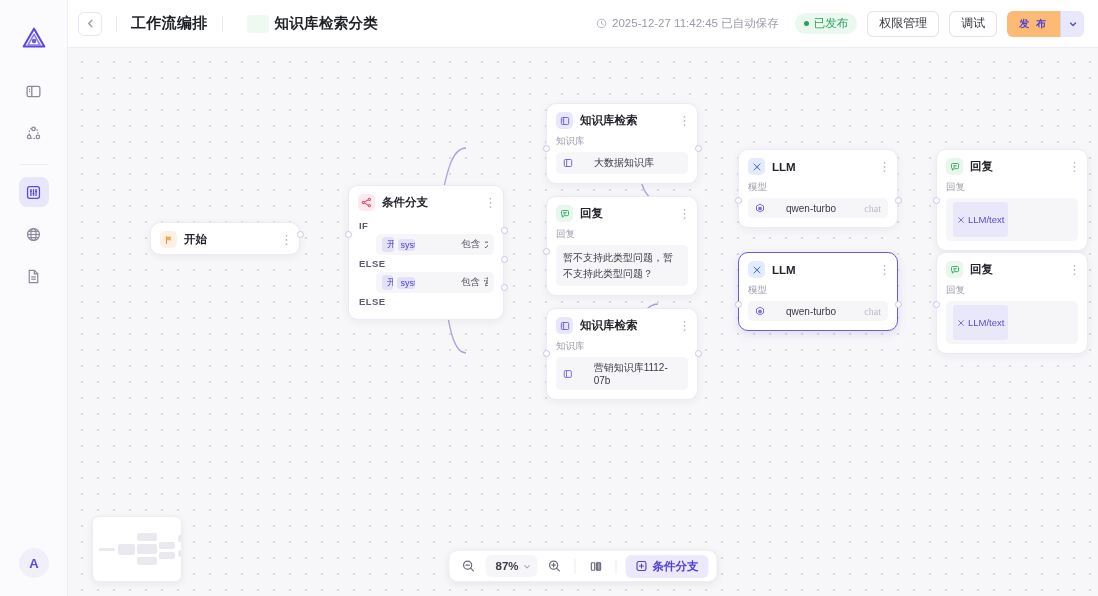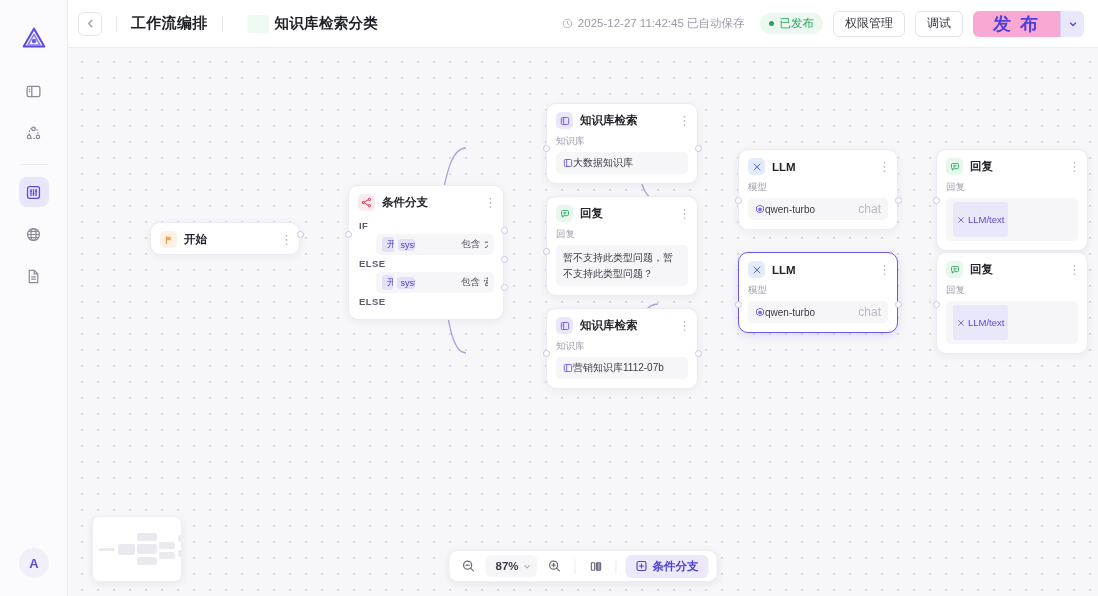--- a/index.html
+++ b/index.html
@@ -61,22 +61,22 @@
   }
   .pub-dot { width: 5px; height: 5px; border-radius: 50%; background: #2aa25d; }
   .hbtn {
     height: 26px; border: 1px solid #e3e3ea; background: #fff; border-radius: 6px;
     font-size: 12px; color: #35353f; padding: 0 11px; margin-left: 10px;
     display: flex; align-items: center; cursor: pointer; white-space: nowrap;
     font-family: inherit;
   }
   .publish-group { display: flex; margin-left: 10px; }
   .publish-main {
-    height: 26px; background: #f9a8d4; color: #4e3fd6; font-size: 18px; font-weight: 600;
-    padding: 0 20px; border-radius: 6px 0 0 6px; display: flex; align-items: center;
+    height: 26px; background: #fdba74; color: #4e3fd6; font-size: 10px; font-weight: 600;
+    padding: 0 12px; border-radius: 6px 0 0 6px; display: flex; align-items: center;
     letter-spacing: 2px; cursor: pointer;
   }
   .publish-caret {
     height: 26px; width: 24px; background: #e9e7fb; color: #4e3fd6;
     border-radius: 0 6px 6px 0; display: flex; align-items: center; justify-content: center;
     border-left: 1px solid #d7d3f5; cursor: pointer;
   }
 
   
   #canvas {
@@ -100,25 +100,25 @@
   .node-ico {
     width: 17px; height: 17px; border-radius: 5px; flex: none;
     display: flex; align-items: center; justify-content: center;
   }
   .node-title { font-size: 11.5px; font-weight: 700; color: #23242b; flex: 1; white-space: nowrap; overflow: hidden; }
   .node-dots { color: #b4b4c2; font-size: 13px; line-height: 8px; letter-spacing: 0; width: 10px; text-align: center; cursor: pointer;}
   .node-body { padding: 0 9px 9px 9px; }
   .field-label { font-size: 9.5px; color: #9b9bab; margin-bottom: 4px; }
   .field-box {
     background: #f6f6f9; border-radius: 5px; padding: 4px 7px;
-    font-size: 10px; color: #3a3a46; display: flex; align-items: center; gap: 0;
+    font-size: 10px; color: #3a3a46; display: flex; align-items: center; gap: 21px;
     min-height: 20px;
   }
   .field-box.tall { align-items: flex-start; line-height: 1.55; padding: 5px 7px; }
-  .chat-tag { margin-left: auto; color: #b9b9c6; font-size: 12px; }
+  .chat-tag { margin-left: auto; color: #b9b9c6; font-size: 10px; font-family: Liberation Serif, serif; }
   .var-pill {
     background: #e9e8fa; color: #5a4ad6; border-radius: 3px;
     padding: 12px 4px; font-size: 9.5px; display: inline-flex; align-items: center; gap: 3px;
   }
 
   
   .cond-label { font-size: 9.5px; color: #5c5c6a; font-weight: 600; margin: 3px 0 3px 1px; letter-spacing: .4px;}
   .cond-row {
     background: #f6f6f9; border-radius: 5px; padding: 3px 6px;
     display: flex; align-items: center; gap: 4px; overflow: hidden;

